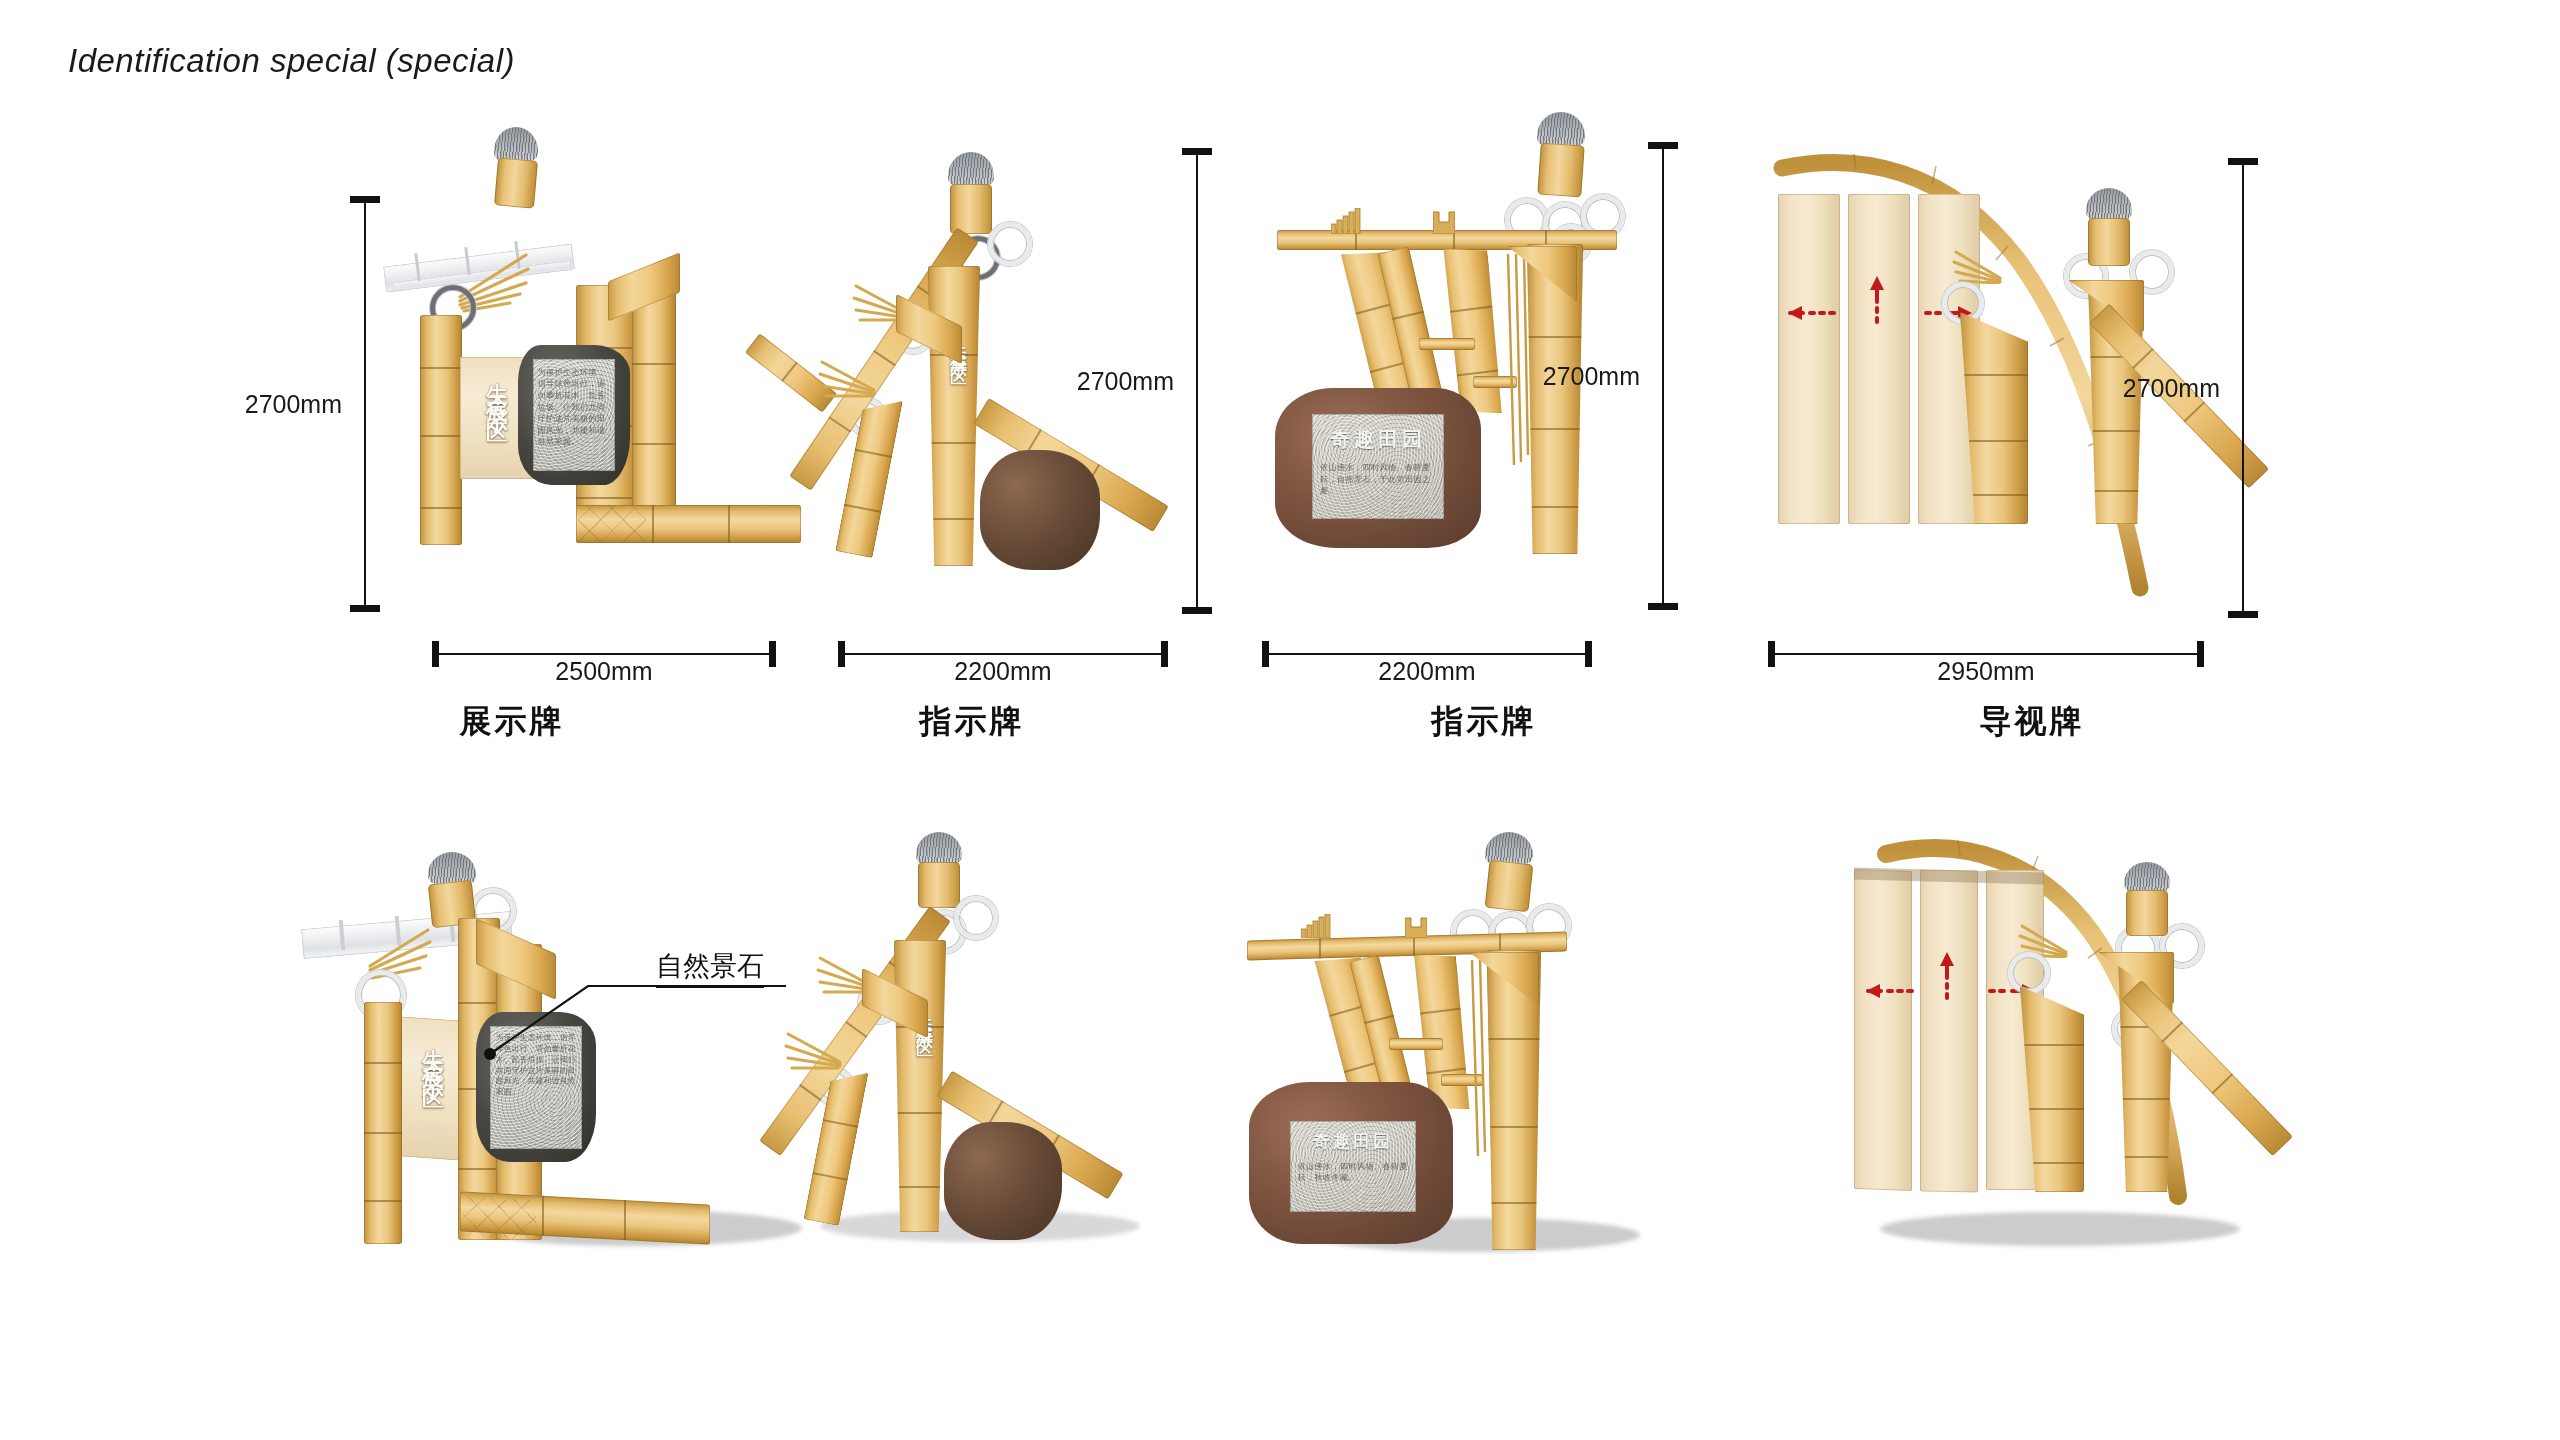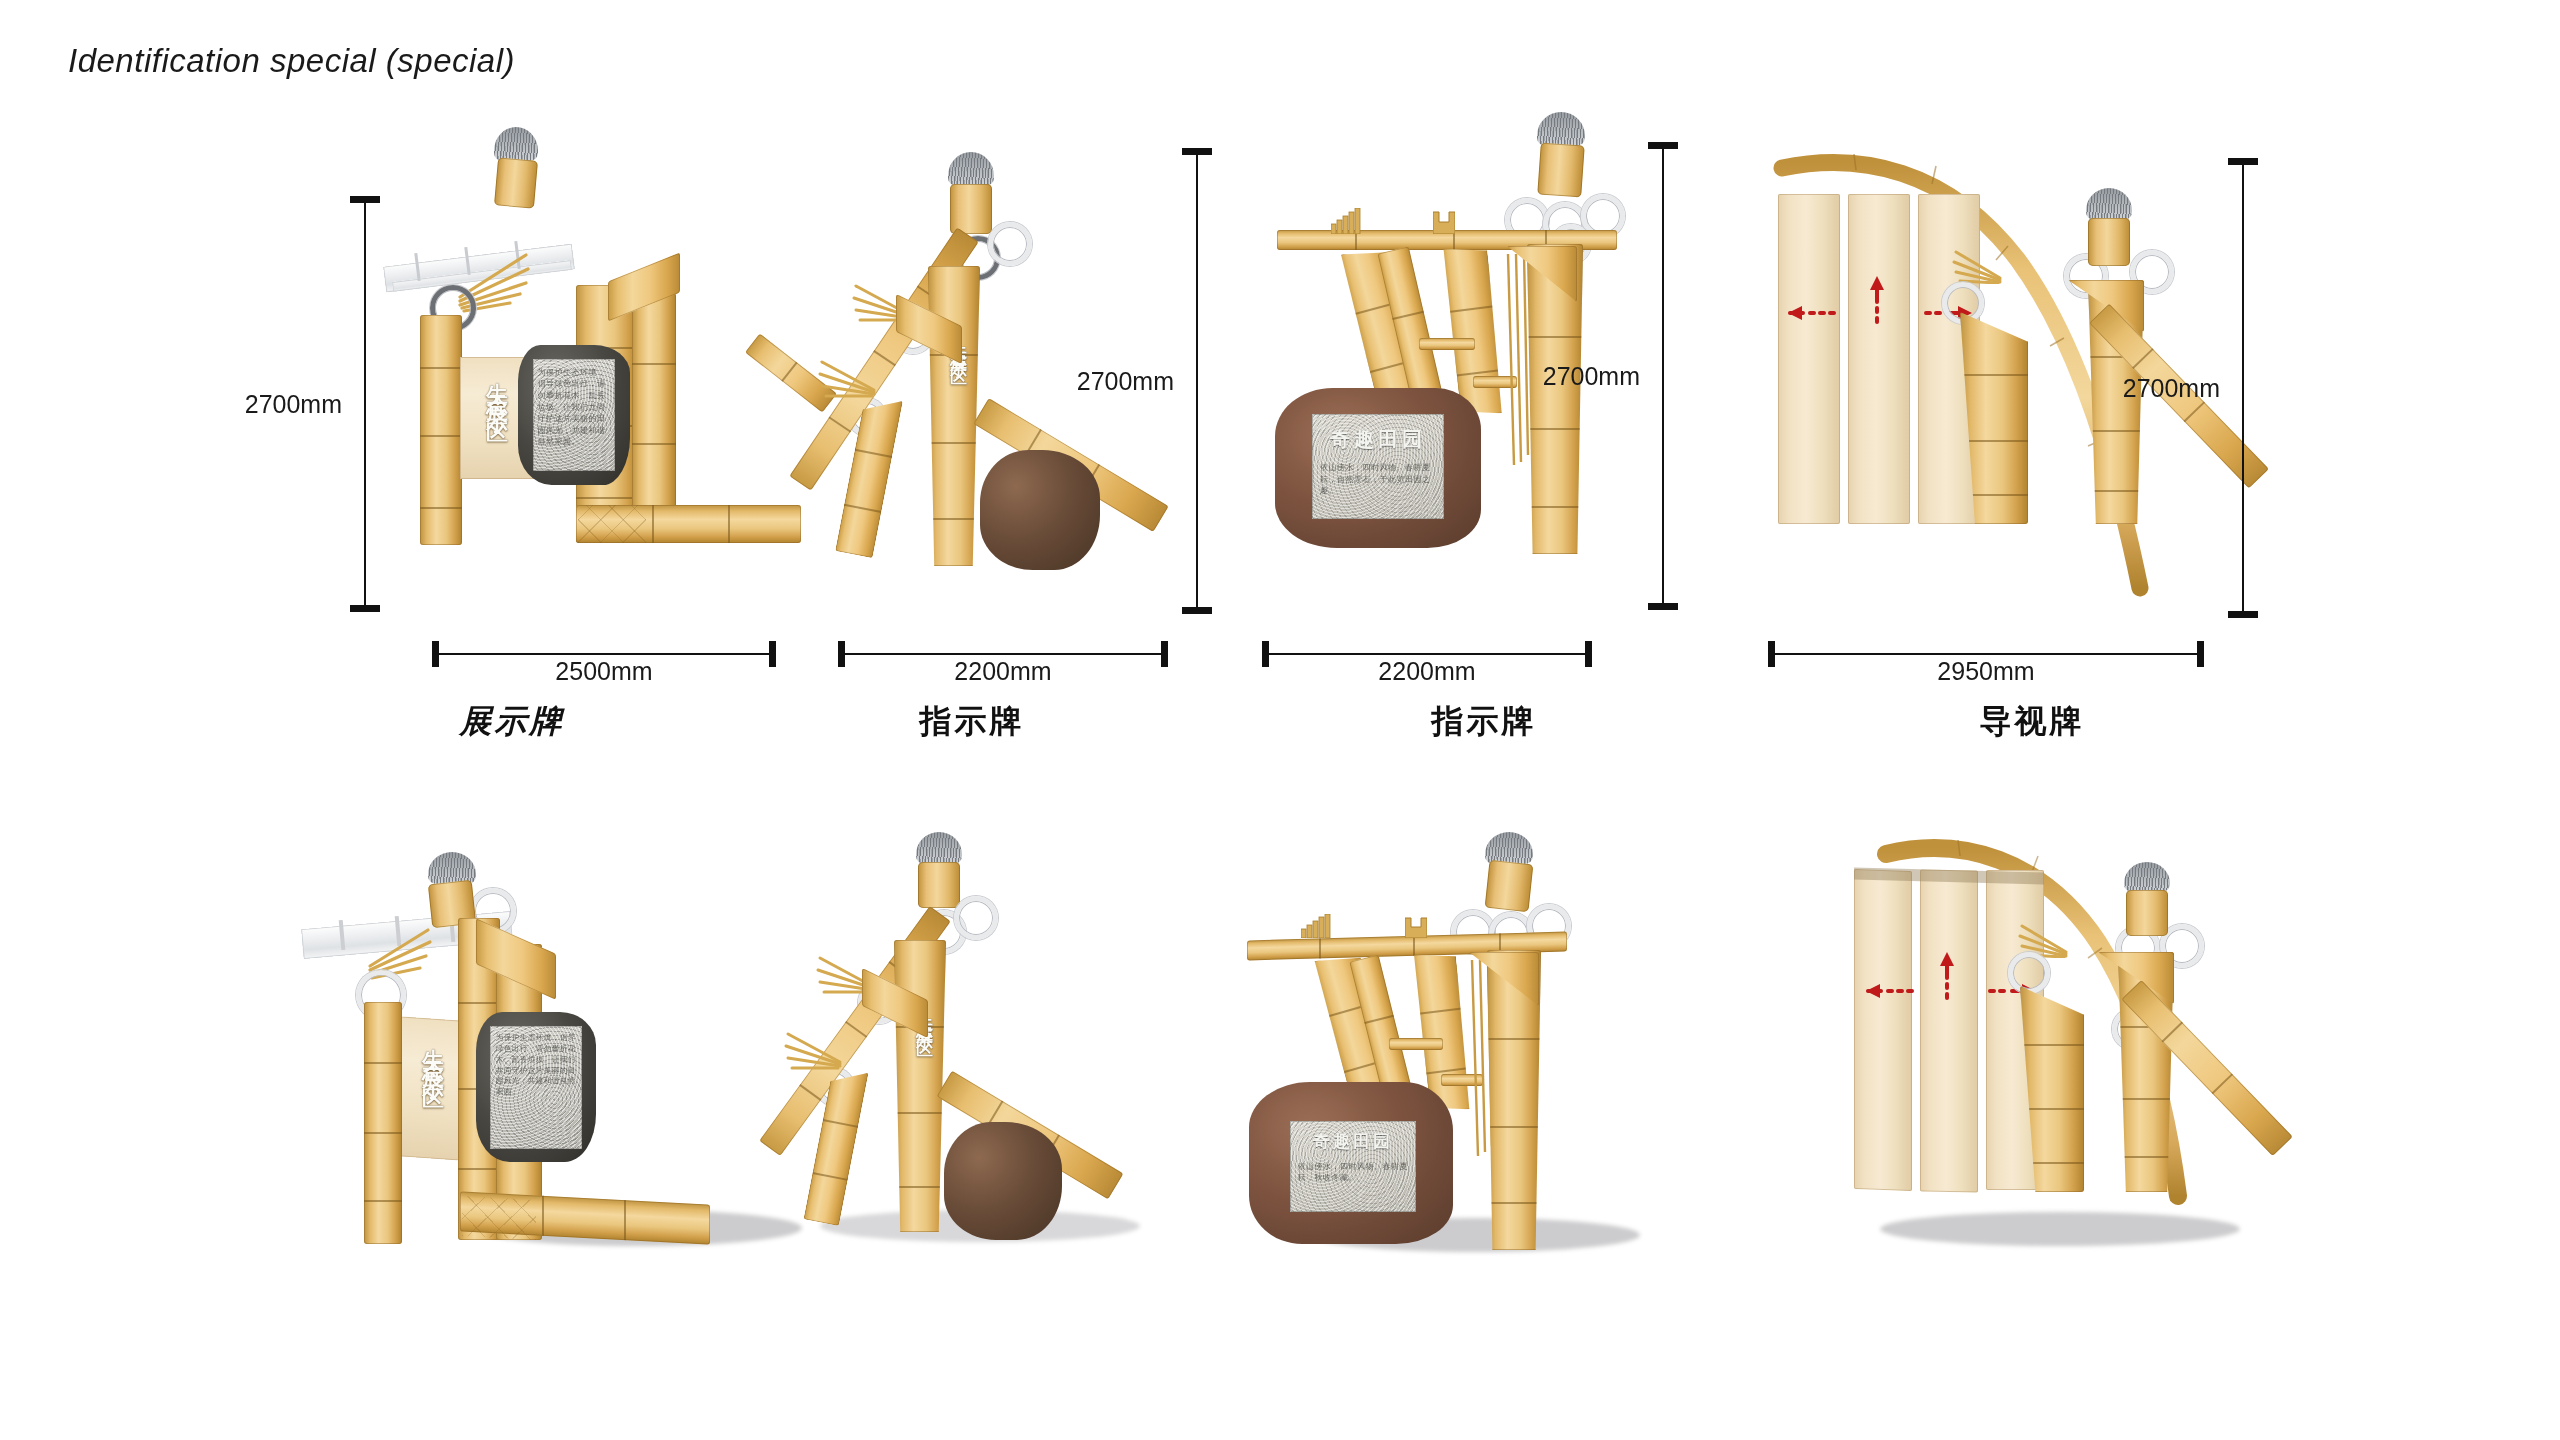--- a/index.html
+++ b/index.html
@@ -212,21 +212,21 @@
       <div class="cap t"></div>
       <div class="cap b"></div>
     <div class="lbl">2700mm</div>
   </div>
   <div class="hdim" style="left:432px;top:640px;width:344px;height:28px;">
     <div class="stem"></div>
       <div class="cap l"></div>
       <div class="cap r"></div>
     <div class="lbl">2500mm</div>
   </div>
-  <div class="caption" style="left:512px;top:700px;font-style:italic;">展示牌</div>
+  <div class="caption" style="left:512px;top:700px;">展示牌</div>
 
   <div class="scene" style="left:770px;top:160px;width:420px;height:460px;">
 
     <div class="brush" style="left:178px;top:-8px;width:46px;height:34px;">
       <div class="bristle"></div>
     </div>
     <div class="cupp" style="left:180px;top:24px;width:42px;height:50px;"></div>
 
     <div class="ring dark" style="left:186px;top:76px;width:34px;height:34px;"></div>
     <div class="ring" style="left:218px;top:62px;width:34px;height:34px;"></div>
@@ -562,20 +562,27 @@
                   repeating-linear-gradient(-45deg, rgba(140,100,35,.26) 0 1px, transparent 1px 16px);"></div>
 
     <div class="rock gray" style="left:156px;top:172px;width:120px;height:150px;">
       <div class="body" style="border-radius:22% 30% 26% 28%/26% 22% 32% 28%;"></div>
       <div class="plate" style="left:12%;top:9%;width:76%;height:82%;">
         <div class="plate-body" style="top:6%;font-size:7.5px;">为保护生态环境，倡导绿色出行，请勿攀折花木、乱丢垃圾。让我们共同守护这片美丽的田园风光，共建和谐自然家园。</div>
       </div>
     </div>
   </div>
 
+  <div class="callout" style="left:470px;top:950px;width:320px;height:120px;">
+    <svg width="320" height="120" viewBox="0 0 320 120">
+      <circle cx="20" cy="104" r="6" fill="#111"></circle>
+      <path d="M20 104 L118 36 L316 36" fill="none" stroke="#111" stroke-width="2.2"></path>
+    </svg>
+    <div class="ctext" style="left:186px;top:-2px;">自然景石</div>
+  </div>
 
   <div class="shadow soft" style="left:820px;top:1210px;width:320px;height:32px;border-radius:50%;"></div>
   <div class="scene" style="left:740px;top:840px;width:420px;height:420px;">
 
     <div class="brush" style="left:176px;top:-8px;width:46px;height:32px;">
       <div class="bristle"></div>
     </div>
     <div class="cupp" style="left:178px;top:22px;width:42px;height:46px;"></div>
 
     <div class="ring" style="left:182px;top:70px;width:34px;height:34px;"></div>

